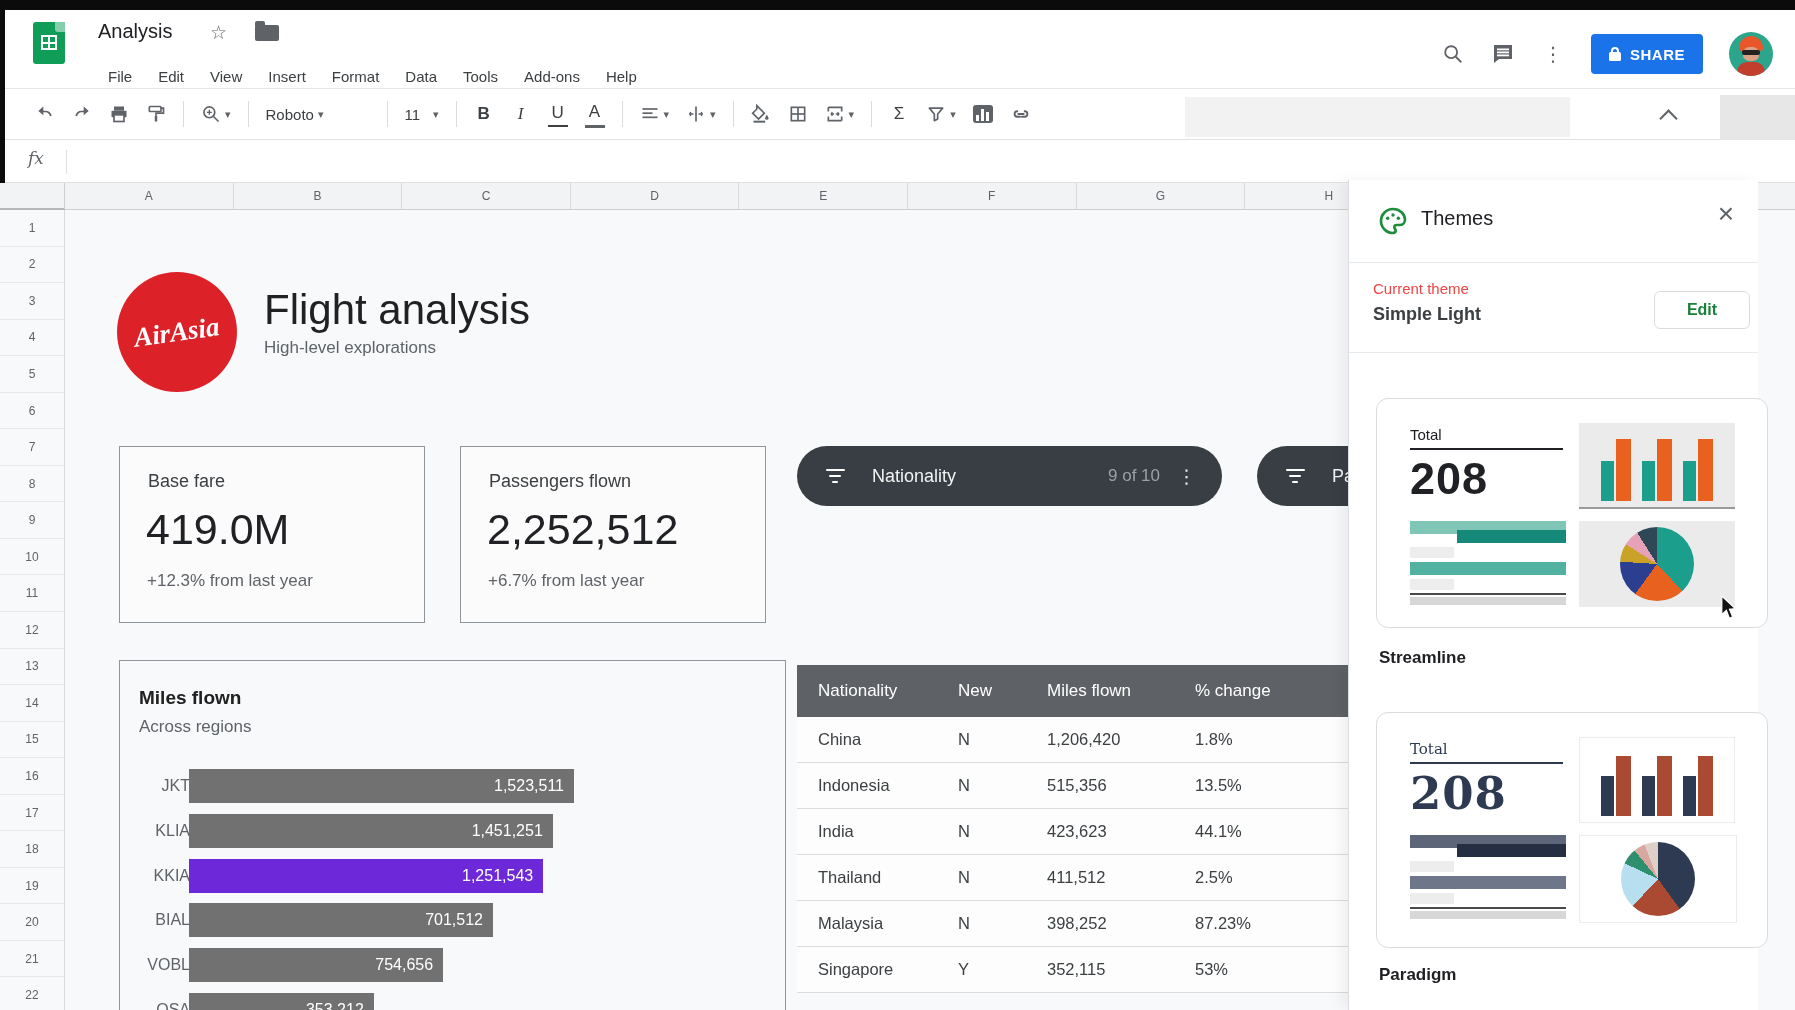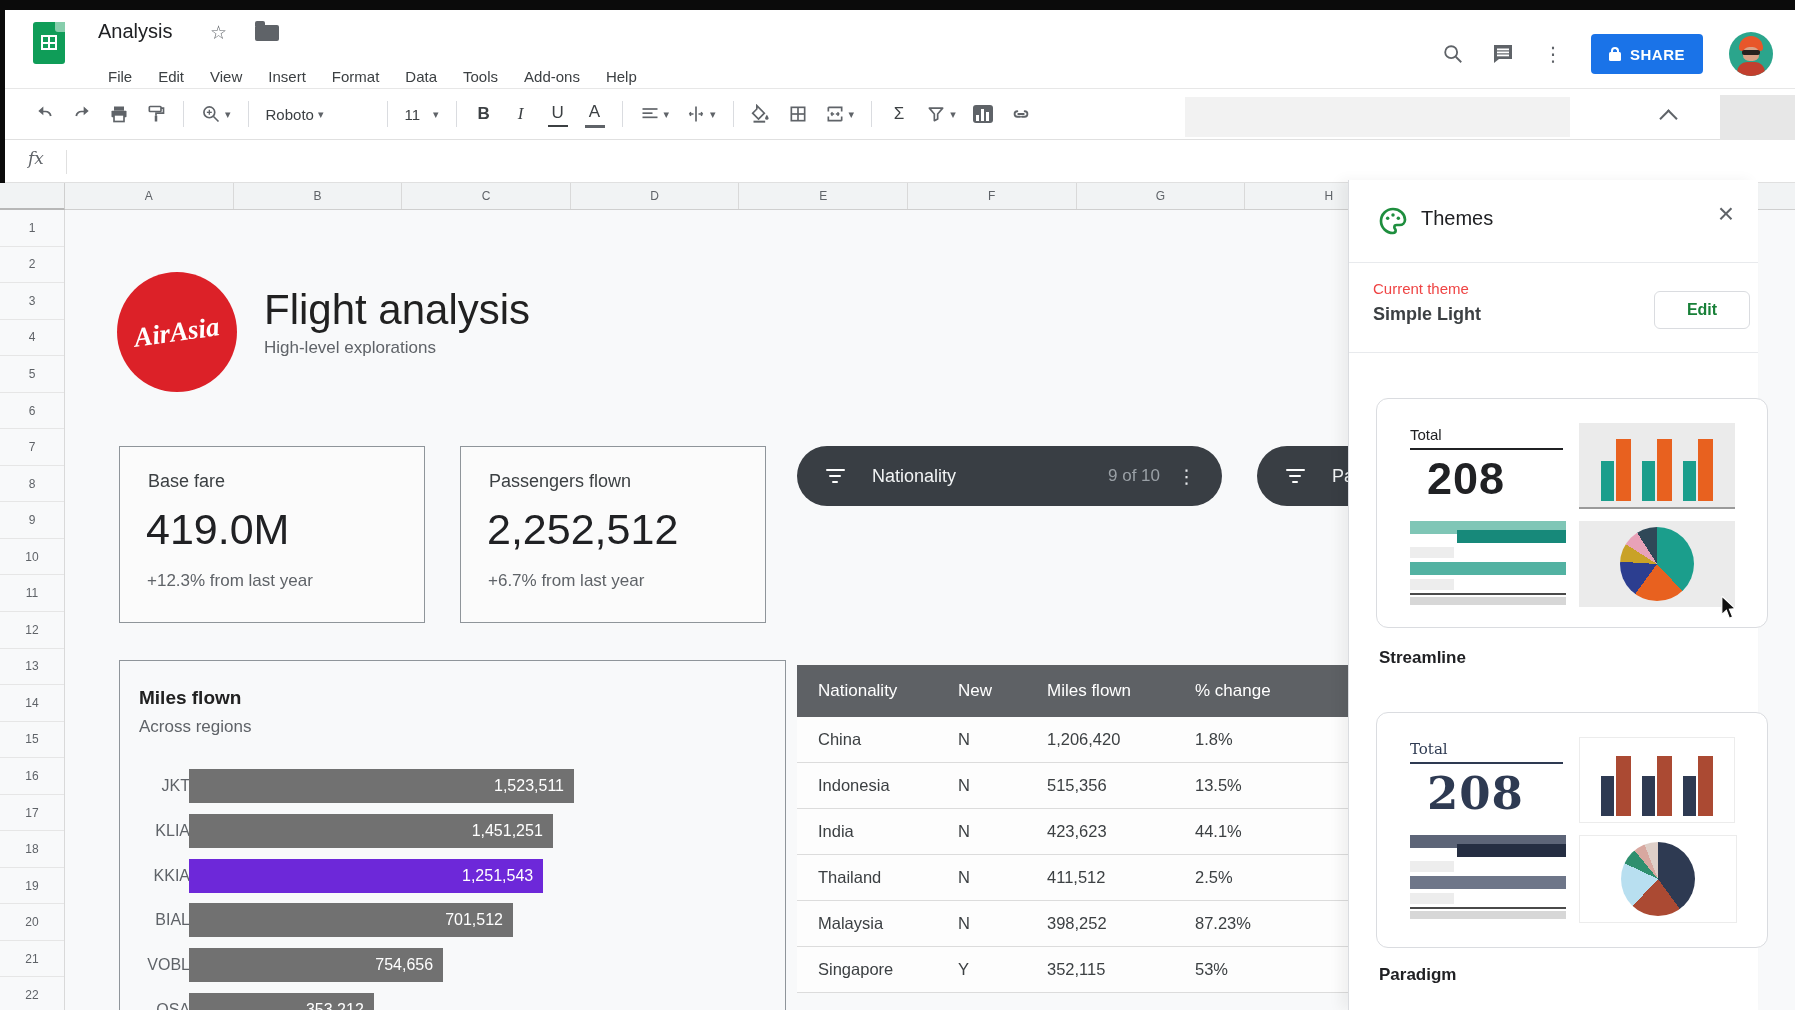--- a/index.html
+++ b/index.html
@@ -114,21 +114,21 @@
   .palette{position:absolute;left:28px;top:25px;}
   .cur-block{position:absolute;left:0;top:82px;right:0;height:90px;border-bottom:1px solid #e8eaed;}
   .cur-label{position:absolute;left:24px;top:18px;font-size:15px;color:#ef4444;}
   .cur-name{position:absolute;left:24px;top:42px;font-size:18px;font-weight:bold;color:#3c4043;}
   .edit-btn{position:absolute;right:8px;top:29px;width:96px;height:38px;border:1px solid #dadce0;border-radius:6px;
             background:#fff;color:#188038;font-size:16px;font-weight:bold;display:flex;align-items:center;justify-content:center;box-sizing:border-box;}
   .theme-card{position:absolute;left:27px;width:392px;border:1px solid #dadce0;border-radius:12px;background:#fff;box-sizing:border-box;}
   .theme-label{position:absolute;left:30px;font-size:17px;font-weight:bold;color:#202124;}
   .tc-total-label{position:absolute;left:33px;top:27px;font-size:15px;}
   .tc-underline{position:absolute;left:33px;top:49px;width:153px;height:2px;}
-  .tc-big{position:absolute;left:33px;top:54px;font-size:45px;font-weight:800;letter-spacing:1px;margin-left:17px;}
+  .tc-big{position:absolute;left:33px;top:54px;font-size:45px;font-weight:800;letter-spacing:1px;}
   .minibar{position:absolute;left:202px;top:24px;width:156px;height:86px;display:flex;align-items:flex-end;justify-content:center;gap:11px;padding-bottom:6px;box-sizing:border-box;border-bottom:2px solid #9a9a9a;}
   .mb-pair{display:flex;align-items:flex-end;gap:2px;}
   .mb-bar{display:block;}
   .hbars{position:absolute;left:33px;top:122px;width:156px;height:84px;}
   .hbars div{box-sizing:border-box;}
   .piebox{position:absolute;left:202px;top:122px;width:156px;height:86px;display:flex;align-items:center;justify-content:center;}
   .pie{width:74px;height:74px;border-radius:50%;}
   .serifU .tc-total-label,.serifU .tc-big{font-family:"DejaVu Serif",serif;}
   .cursor-svg{left:1718px;top:596px;z-index:30;}
 </style>
@@ -394,21 +394,21 @@
           </div>
         </div>
         <div class="bar-row" style="top: 197.6px; width: 660px;">
           <div class="bar-label">KKIA</div>
           <div class="bar" style="width: 354.2px; background: #6d28d9;">
             <div class="bar-val">1,251,543</div>
           </div>
         </div>
         <div class="bar-row" style="top: 242.4px; width: 660px;">
           <div class="bar-label">BIAL</div>
-          <div class="bar" style="width: 304px; background: rgb(113, 113, 113); padding-left: 20px;">
+          <div class="bar" style="width: 304px; background: rgb(113, 113, 113);">
             <div class="bar-val">701,512</div>
           </div>
         </div>
         <div class="bar-row" style="top: 287.2px; width: 660px;">
           <div class="bar-label">VOBL</div>
           <div class="bar" style="width: 254.1px; background: rgb(113, 113, 113);">
             <div class="bar-val">754,656</div>
           </div>
         </div>
         <div class="bar-row" style="top: 332px; width: 660px;">

